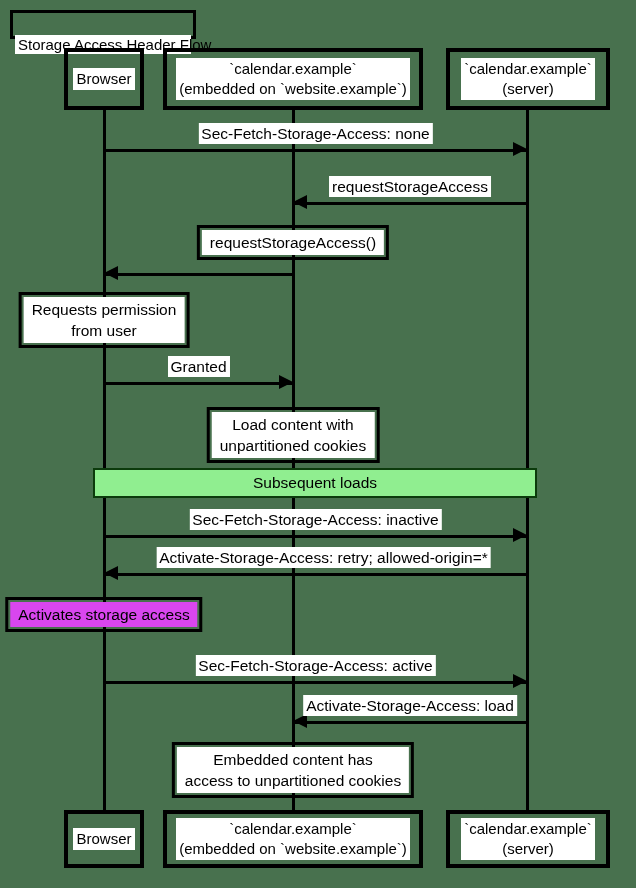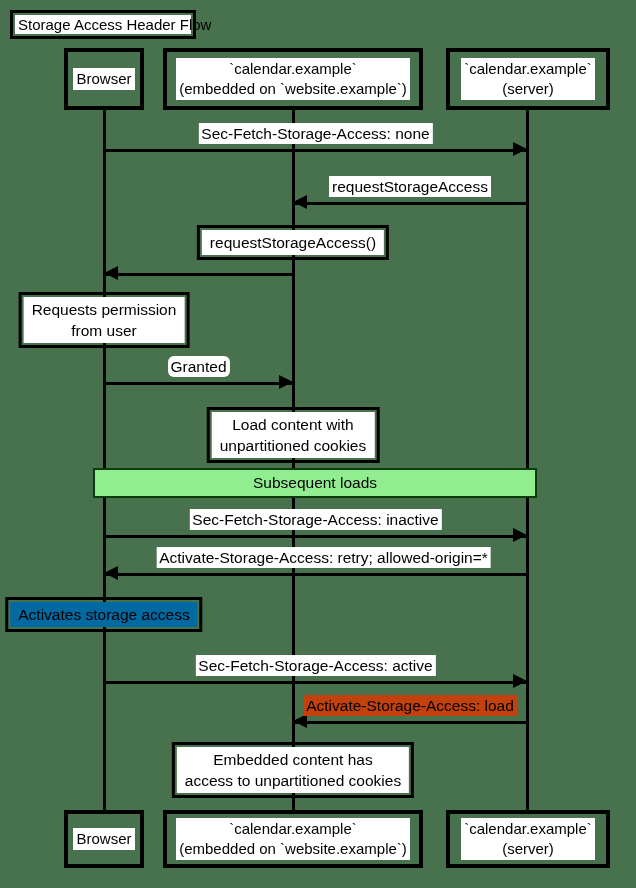--- a/index.html
+++ b/index.html
@@ -8,21 +8,21 @@
     background:#48714e;
     font-family:"Liberation Sans",sans-serif;
     color:#000;
   }
   .titlebox{
     position:absolute;border:3px solid #000;background:transparent;
     padding:2px;box-sizing:border-box;
   }
   .titlebox .txt{
     background:#fff;display:block;height:100%;
-    font-size:15px;line-height:19px;padding:0 3px;white-space:nowrap;
+    font-size:15px;line-height:19px;padding:0 3px;white-space:nowrap;margin-top:20px;
   }
   .actorbox{
     position:absolute;border:4px solid #000;box-sizing:border-box;
     background:transparent;display:flex;align-items:center;justify-content:center;
   }
   .actorbox .lbl{
     background:#fff;text-align:center;font-size:15px;line-height:20px;
     padding:1px 3px;white-space:nowrap;
   }
   .lifeline{position:absolute;width:3px;background:#000;}
@@ -90,51 +90,51 @@
       <div class="msgline" style="left: 293px; top: 201.5px; width: 234px; background: rgb(0, 0, 0);"></div>
       <div class="arrowhead left" style="left: 293px; top: 195px;"></div>
       <div class="msglabel" style="left: 410px; bottom: 691px;">
         <span style="background: rgb(255, 255, 255);">requestStorageAccess</span>
       </div>
       <div class="msgline" style="left: 104px; top: 272.5px; width: 189px; background: rgb(0, 0, 0);"></div>
       <div class="arrowhead left" style="left: 104px; top: 266px;"></div>
       <div class="msgline" style="left: 104px; top: 381.5px; width: 189px; background: rgb(0, 0, 0);"></div>
       <div class="arrowhead right" style="left: 279px; top: 375px;"></div>
       <div class="msglabel" style="left: 198.5px; bottom: 511px;">
-        <span style="background: rgb(255, 255, 255); border-radius: 6px;">Granted</span>
+        <span style="background: rgb(255, 255, 255);">Granted</span>
       </div>
       <div class="msgline" style="left: 104px; top: 534.5px; width: 423px; background: rgb(0, 0, 0);"></div>
       <div class="arrowhead right" style="left: 513px; top: 528px;"></div>
       <div class="msglabel" style="left: 315.5px; bottom: 358px; border-radius: 7px;">
         <span style="background: rgb(255, 255, 255);">Sec-Fetch-Storage-Access: inactive</span>
       </div>
       <div class="msgline" style="left: 104px; top: 572.5px; width: 423px; background: rgb(0, 0, 0);"></div>
       <div class="arrowhead left" style="left: 104px; top: 566px;"></div>
       <div class="msglabel" style="left: 315.5px; bottom: 320px; padding-left: 16px;">
         <span style="background: rgb(255, 255, 255);">Activate-Storage-Access: retry; allowed-origin=*</span>
       </div>
       <div class="msgline" style="left: 104px; top: 680.5px; width: 423px; background: rgb(0, 0, 0);"></div>
       <div class="arrowhead right" style="left: 513px; top: 674px;"></div>
       <div class="msglabel" style="left: 315.5px; bottom: 212px;">
         <span style="background: rgb(255, 255, 255);">Sec-Fetch-Storage-Access: active</span>
       </div>
       <div class="msgline" style="left: 293px; top: 720.5px; width: 234px; background: rgb(0, 0, 0);"></div>
       <div class="arrowhead left" style="left: 293px; top: 714px;"></div>
       <div class="msglabel" style="left: 410px; bottom: 172px;">
-        <span style="background: #c2410c;">Activate-Storage-Access: load</span>
+        <span style="background: #ffffff;">Activate-Storage-Access: load</span>
       </div>
       <div class="notebox" style="left: 293px; top: 225px; border-color: rgb(0, 0, 0);">
         <div class="inner" style="background: rgb(255, 255, 255);">requestStorageAccess()</div>
       </div>
       <div class="notebox" style="left: 104px; top: 292px; border-color: rgb(0, 0, 0);">
         <div class="inner" style="background: rgb(255, 255, 255);">Requests permission<br>from user</div>
       </div>
       <div class="notebox" style="left: 293px; top: 407px; border-color: rgb(0, 0, 0);">
         <div class="inner" style="background: rgb(255, 255, 255);">Load content with<br>unpartitioned cookies</div>
       </div>
       <div class="notebox" style="left: 104px; top: 597px; border-color: rgb(0, 0, 0);">
-        <div class="inner" style="background: #0369a1; text-align: right;">Activates storage access</div>
+        <div class="inner" style="background: #d946ef; text-align: right;">Activates storage access</div>
       </div>
       <div class="notebox" style="left: 293px; top: 742px; border-color: rgb(0, 0, 0);">
         <div class="inner" style="background: rgb(255, 255, 255);">Embedded content has<br>access to unpartitioned cookies</div>
       </div>
     </div>
 </div>
 
 </body></html>

